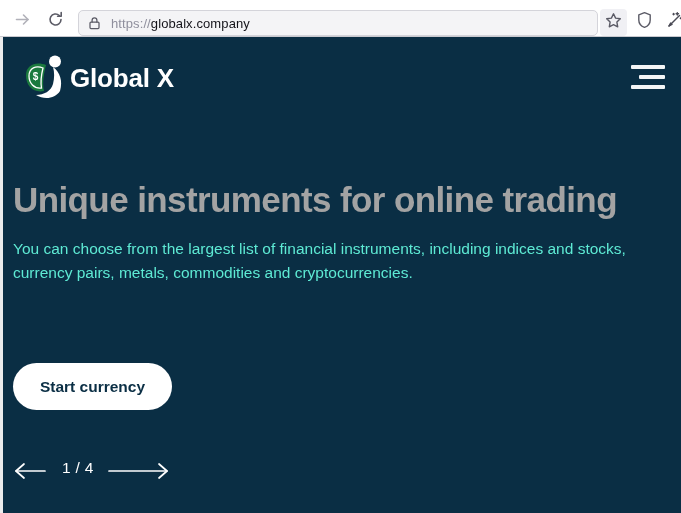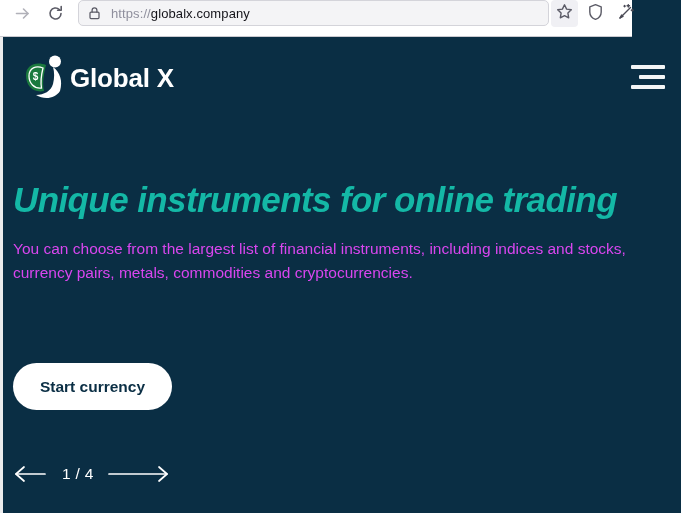--- a/index.html
+++ b/index.html
@@ -12,27 +12,27 @@
     height: 513px;
     overflow: hidden;
     font-family: "Liberation Sans", sans-serif;
     background: #0a2e44;
   }
 
   
   #browser-toolbar {
     position: absolute;
     left: 0; top: 0;
-    width: 632px;
+    width: 681px;
     height: 37px;
     background: #ffffff;
     border-bottom: 1px solid #c9c9cf;
     box-sizing: border-box;
     display: flex;
-    align-items: flex-start;
+    align-items: flex-end;
   }
   .nav-btn {
     width: 30px;
     height: 30px;
     display: flex;
     align-items: center;
     justify-content: center;
     flex: none;
   }
   #forward-button { margin-left: 7px; }
@@ -152,32 +152,31 @@
 
   
   #hero {
     position: absolute;
     left: 0; top: 82px;
     width: 681px;
   }
   #hero-title {
     margin: 0;
     padding: 61px 0 0 13px;
-    color: #14b8a6;
+    color: #a3a3a3;
     font-size: 35px;
     font-weight: bold;
     line-height: 40px;
     letter-spacing: -0.6px;
     white-space: nowrap;
-    font-style: italic;
   }
   #hero-subtitle {
     margin: 0;
     padding: 17px 8px 0 13px;
-    color: #d946ef;
+    color: #5eead4;
     font-size: 15.5px;
     line-height: 24px;
     max-width: 648px;
   }
   #cta-button {
     position: absolute;
     left: 13px;
     top: 244px;
     width: 159px;
     height: 47px;
@@ -192,21 +191,21 @@
     padding: 0;
   }
 
   
   #carousel-nav {
     position: absolute;
     left: 13px;
     top: 340px;
     height: 30px;
     display: flex;
-    align-items: center;
+    align-items: flex-start;
   }
   #carousel-prev, #carousel-next {
     display: flex;
     align-items: center;
     height: 24px;
   }
   #carousel-counter {
     color: #ffffff;
     font-size: 15.5px;
     margin: 0 14px 0 15px;

